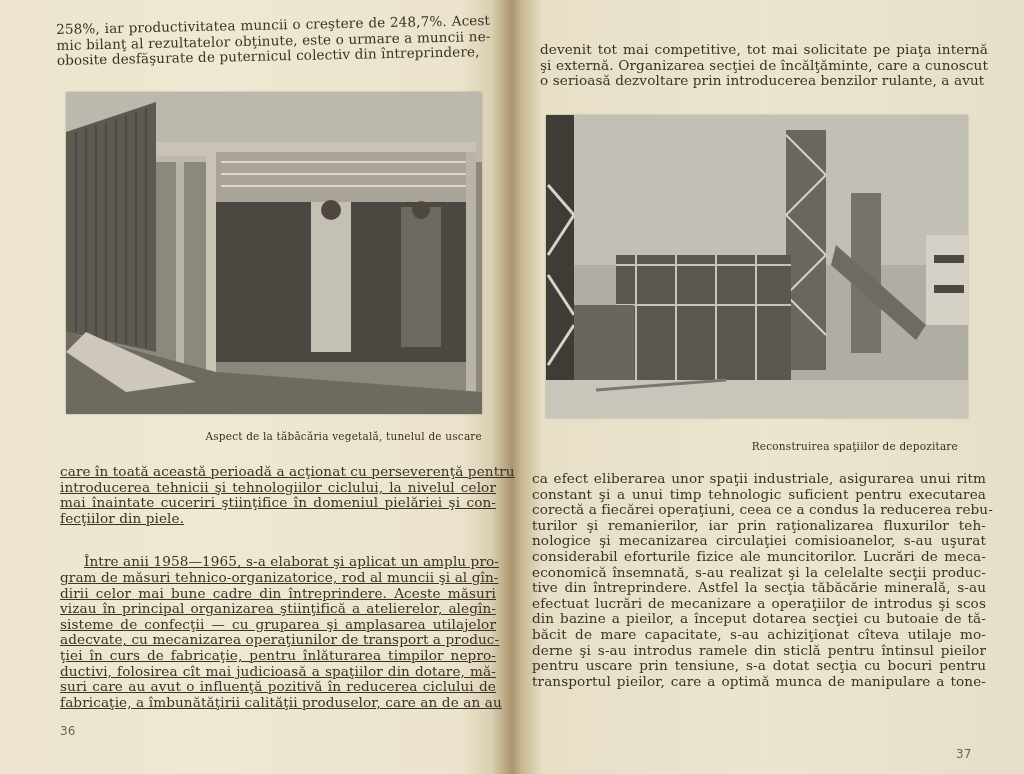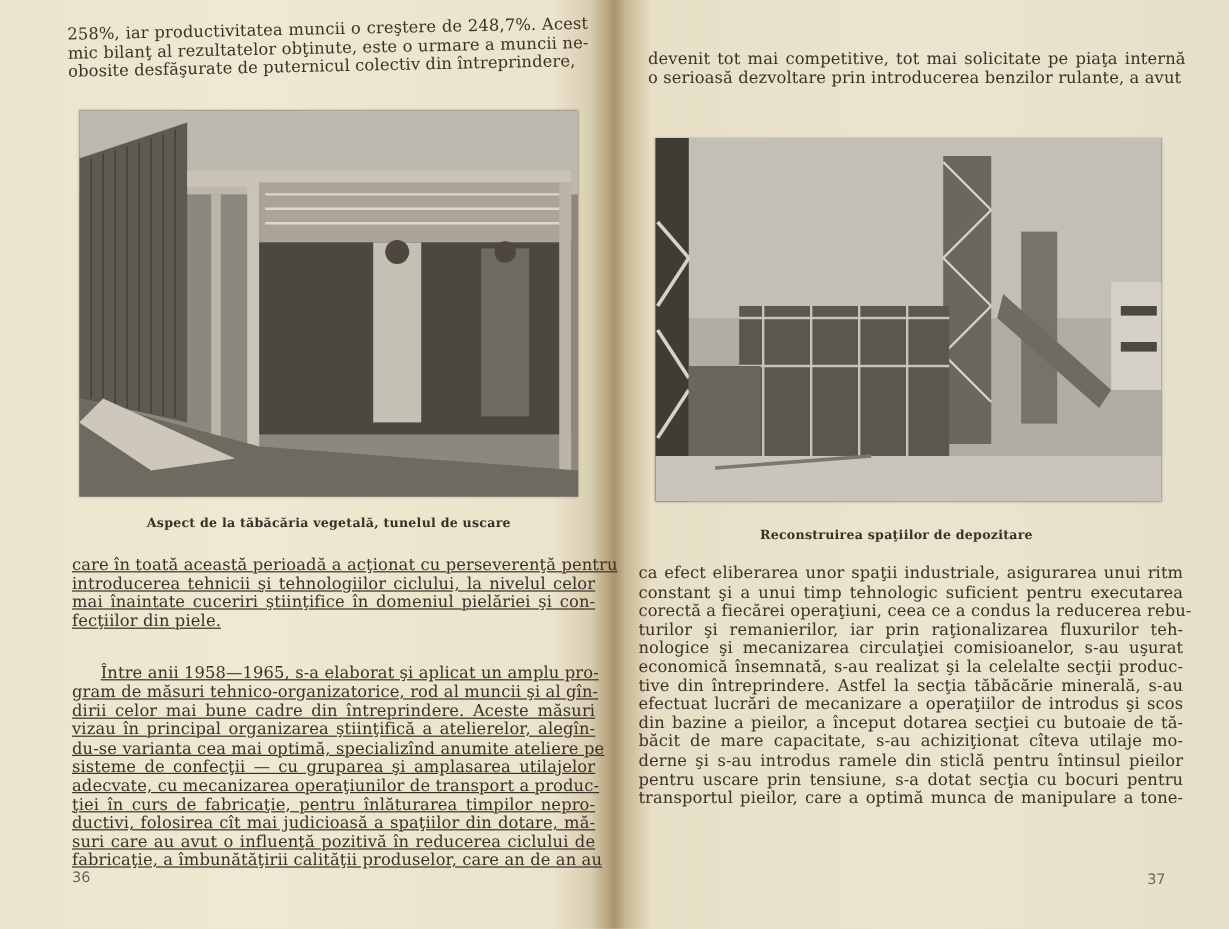--- a/index.html
+++ b/index.html
@@ -25,24 +25,24 @@
     text-align: justify;
     text-align-last: justify;
     letter-spacing: 0.1px;
   }
   .para .line { display: block; white-space: nowrap; text-align: justify; text-align-last: justify; }
   .para .line.last { text-align-last: left; }
 
   .caption {
     position: absolute;
     font-family: "DejaVu Serif", serif;
-    font-weight: bold;
+    font-weight: normal;
     font-size: 10.5px;
     color: #3a3026;
-    text-align: center;
+    text-align: right;
     letter-spacing: 0.2px;
   }
 
   .photo {
     position: absolute;
     overflow: hidden;
     background: #9a958a;
     box-shadow: 0 0 2px rgba(0,0,0,0.25);
   }
   .photo svg { display: block; width: 100%; height: 100%; }
@@ -105,35 +105,35 @@
 
     <div class="para" style="left:60px; top:464px; width:436px;text-decoration:underline;">
       <span class="line">care în toată această perioadă a acţionat cu perseverenţă pentru</span>
       <span class="line">introducerea tehnicii şi tehnologiilor ciclului, la nivelul celor</span>
       <span class="line">mai înaintate cuceriri ştiinţifice în domeniul pielăriei şi con-</span>
       <span class="line last">fecţiilor din piele.</span>
       <span class="line" style="text-indent:24px;margin-top:28px;">Între anii 1958—1965, s-a elaborat şi aplicat un amplu pro-</span>
       <span class="line">gram de măsuri tehnico-organizatorice, rod al muncii şi al gîn-</span>
       <span class="line">dirii celor mai bune cadre din întreprindere. Aceste măsuri</span>
       <span class="line">vizau în principal organizarea ştiinţifică a atelierelor, alegîn-</span>
-      <span class="line">du-se varianta cea mai optimă, specializînd anumite ateliere pe</span>
       <span class="line">sisteme de confecţii — cu gruparea şi amplasarea utilajelor</span>
       <span class="line">adecvate, cu mecanizarea operaţiunilor de transport a produc-</span>
       <span class="line">ţiei în curs de fabricaţie, pentru înlăturarea timpilor nepro-</span>
       <span class="line">ductivi, folosirea cît mai judicioasă a spaţiilor din dotare, mă-</span>
       <span class="line">suri care au avut o influenţă pozitivă în reducerea ciclului de</span>
       <span class="line">fabricaţie, a îmbunătăţirii calităţii produselor, care an de an au</span>
     </div>
 
     <div class="page-num" style="left:60px; top:724px;text-align:center;">36</div>
   </div>
 
   <div class="page page-right">
     <div class="para" style="left:20px; top:42px; width:448px;">
       <span class="line">devenit tot mai competitive, tot mai solicitate pe piaţa internă</span>
+      <span class="line">şi externă. Organizarea secţiei de încălţăminte, care a cunoscut</span>
       <span class="line last">o serioasă dezvoltare prin introducerea benzilor rulante, a avut</span>
     </div>
 
     <div class="photo" style="left:26px; top:115px; width:422px; height:303px;">
       <svg viewBox="0 0 422 303" preserveAspectRatio="none">
         <rect width="422" height="303" fill="#b0ada5"></rect>
         <rect x="0" y="0" width="422" height="150" fill="#c2bfb7"></rect>
         <rect x="0" y="0" width="28" height="303" fill="#3f3c36"></rect>
         <g stroke="#d7d3c9" stroke-width="3">
           <line x1="2" y1="70" x2="28" y2="100"></line>
@@ -170,25 +170,26 @@
     </div>
 
     <div class="caption" style="left:16px; top:440px; width:422px;">Reconstruirea spaţiilor de depozitare</div>
 
     <div class="para" style="left:12px; top:471px; width:454px;">
       <span class="line">ca efect eliberarea unor spaţii industriale, asigurarea unui ritm</span>
       <span class="line">constant şi a unui timp tehnologic suficient pentru executarea</span>
       <span class="line">corectă a fiecărei operaţiuni, ceea ce a condus la reducerea rebu-</span>
       <span class="line">turilor şi remanierilor, iar prin raţionalizarea fluxurilor teh-</span>
       <span class="line">nologice şi mecanizarea circulaţiei comisioanelor, s-au uşurat</span>
+      <span class="line">considerabil eforturile fizice ale muncitorilor. Lucrări de meca-</span>
       <span class="line">economică însemnată, s-au realizat şi la celelalte secţii produc-</span>
       <span class="line">tive din întreprindere. Astfel la secţia tăbăcărie minerală, s-au</span>
       <span class="line">efectuat lucrări de mecanizare a operaţiilor de introdus şi scos</span>
       <span class="line">din bazine a pieilor, a început dotarea secţiei cu butoaie de tă-</span>
       <span class="line">băcit de mare capacitate, s-au achiziţionat cîteva utilaje mo-</span>
       <span class="line">derne şi s-au introdus ramele din sticlă pentru întinsul pieilor</span>
       <span class="line">pentru uscare prin tensiune, s-a dotat secţia cu bocuri pentru</span>
       <span class="line">transportul pieilor, care a optimă munca de manipulare a tone-</span>
     </div>
 
-    <div class="page-num" style="left:436px; top:726px;">37</div>
+    <div class="page-num" style="left:436px; top:747px;">37</div>
   </div>
 </div>
 
 </body></html>

